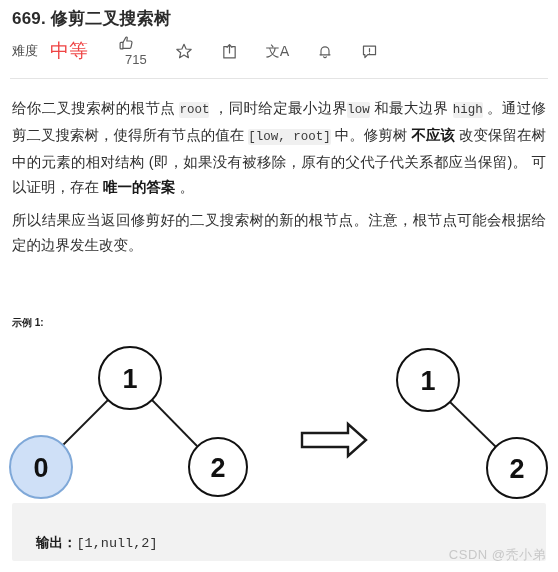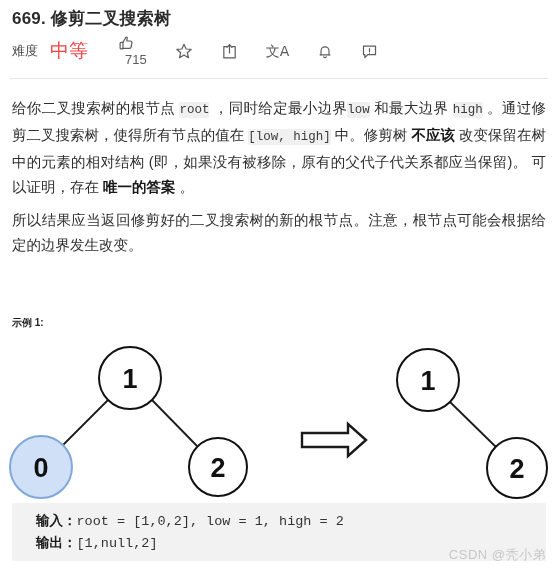--- a/index.html
+++ b/index.html
@@ -215,21 +215,21 @@
         <path d="M3.5 4.5h17v12h-11l-4 4v-4h-2z"></path>
         <path d="M12 8v4"></path>
         <path d="M12 14.2v.1"></path>
       </svg>
     </span>
   </span>
 </div>
 
 <div class="divider"></div>
 
-<div class="desc" id="para1"><span>给你二叉搜索树的根节点 </span><code class="inl">root</code><span> ，同时给定最小边界</span><code class="inl">low</code><span> 和最大边界 </span><code class="inl">high</code><span> 。通过修剪二叉搜索树，使得所有节点的值在 </span><code class="inl">[low, high]</code><span> 中。修剪树 </span><b>不应该</b><span> 改变保留在树中的元素的相对结构 (即，如果没有被移除，原有的父代子代关系都应当保留)。 可以证明，存在 </span><b>唯一的答案</b><span> 。</span></div>
+<div class="desc" id="para1"><span>给你二叉搜索树的根节点 </span><code class="inl">root</code><span> ，同时给定最小边界</span><code class="inl">low</code><span> 和最大边界 </span><code class="inl">high</code><span> 。通过修剪二叉搜索树，使得所有节点的值在 </span><code class="inl">[low, root]</code><span> 中。修剪树 </span><b>不应该</b><span> 改变保留在树中的元素的相对结构 (即，如果没有被移除，原有的父代子代关系都应当保留)。 可以证明，存在 </span><b>唯一的答案</b><span> 。</span></div>
 
 <div class="desc" id="para2">所以结果应当返回修剪好的二叉搜索树的新的根节点。注意，根节点可能会根据给定的边界发生改变。</div>
 
 <div class="example-title">示例 1:</div>
 
 <div class="figure">
   <svg width="558" height="168" viewBox="0 0 558 168">
     <g id="left-tree">
         <line x1="108" y1="64" x2="63" y2="109" stroke="#1a1a1a" stroke-width="1.8"></line>
         <line x1="152" y1="64" x2="197" y2="110" stroke="#1a1a1a" stroke-width="1.8"></line>
@@ -247,17 +247,16 @@
         <line x1="450" y1="66" x2="496" y2="111" stroke="#1a1a1a" stroke-width="1.8"></line>
         <circle cx="428" cy="44" r="31" fill="#ffffff" stroke="#111111" stroke-width="2"></circle>
         <text x="428" y="54" text-anchor="middle" font-family="&quot;Liberation Sans&quot;, sans-serif" font-size="27" font-weight="700" fill="#111111">1</text>
         <circle cx="517" cy="132" r="30" fill="#ffffff" stroke="#111111" stroke-width="2"></circle>
         <text x="517" y="142" text-anchor="middle" font-family="&quot;Liberation Sans&quot;, sans-serif" font-size="27" font-weight="700" fill="#111111">2</text>
       </g>
   </svg>
 </div>
 
 <div class="codeblock">
-  <div class="code-line" id="code-line-1"><span class="code-label">输入：</span><span>root = [1,0,2], low = 1, high = 2</span></div>
   <div class="code-line" id="code-line-2"><span class="code-label">输出：</span><span>[1,null,2]</span></div>
 </div>
 
 <div class="watermark">CSDN @秃小弟</div>
 
 </body></html>

